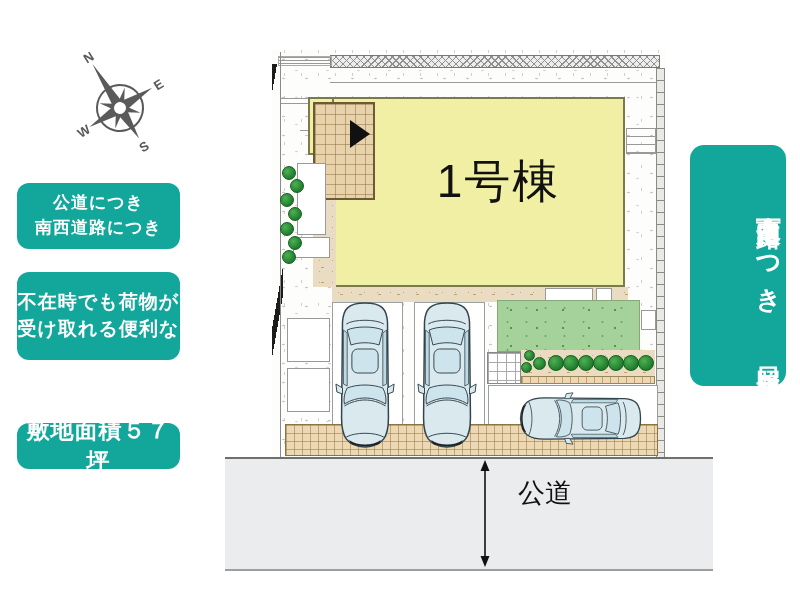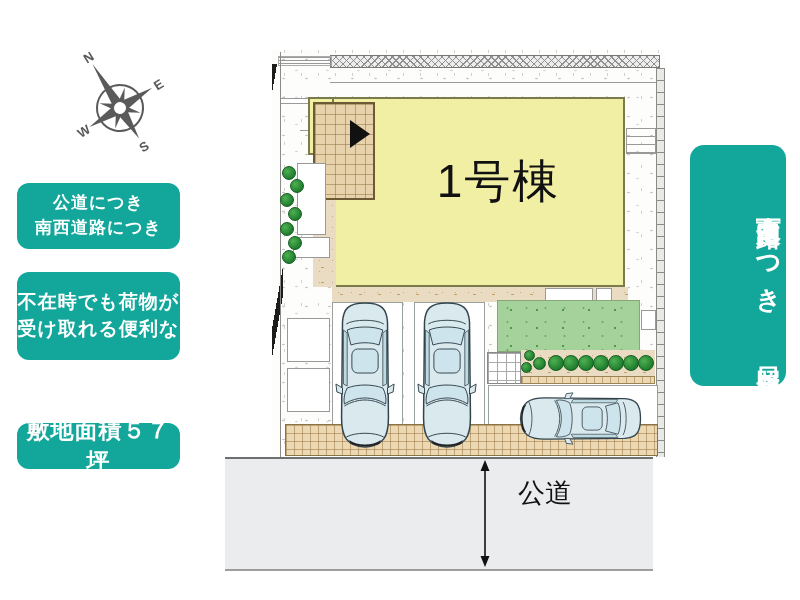--- a/index.html
+++ b/index.html
@@ -125,21 +125,21 @@
   .tile-thin{left:249px;top:326px;width:134px;height:8px;background-color:#ecd9b4;
     background-image:linear-gradient(90deg,rgba(150,110,60,.5) 1px,transparent 1px);
     background-size:8px 8px;border:1px solid #9a8454;}
 
   .car-v{width:60px;height:150px;}
   .car-1{left:63px;top:250px;}
   .car-2{left:145px;top:250px;}
   .car-h{left:246px;top:342px;width:125px;height:53px;}
 
   
-  .road{position:absolute;left:225px;top:457px;width:428px;height:110px;
+  .road{position:absolute;left:225px;top:457px;width:488px;height:110px;
     background:#ebecee;border-top:2px solid #6f6f6f;border-bottom:2px solid #9d9d9d;}
   .road-label{position:absolute;left:240px;top:16px;width:160px;text-align:center;
     color:#111;font-size:27px;font-weight:500;line-height:1.35;}
   .dim-arrow{position:absolute;left:252px;top:1px;}
 </style>
 </head>
 <body>
 
 <div class="stage">
 

